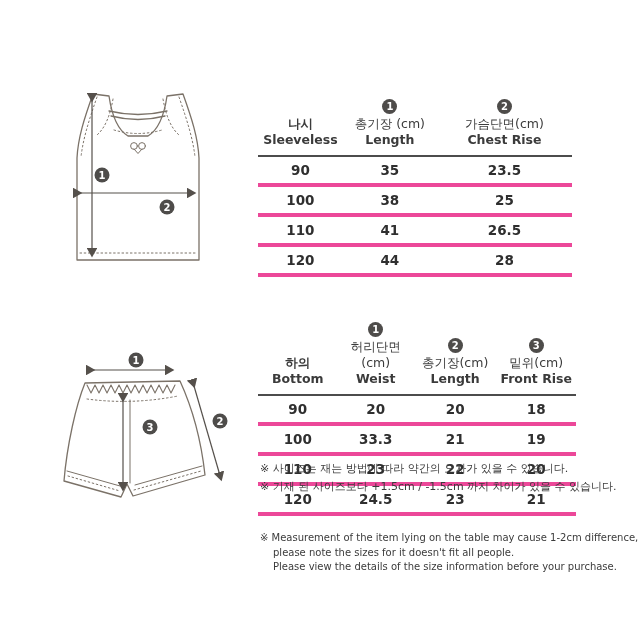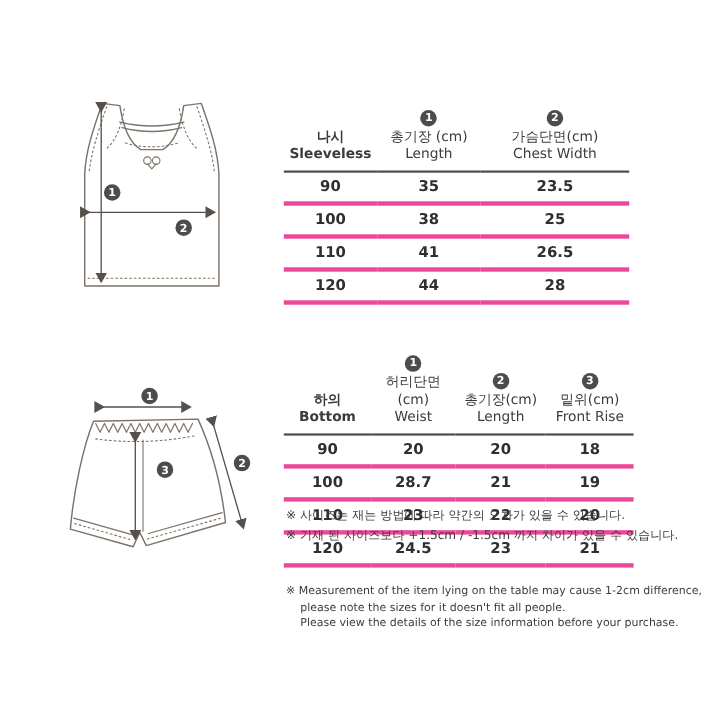--- a/index.html
+++ b/index.html
@@ -18,21 +18,21 @@
 
   .size-table thead th { vertical-align:bottom; font-weight:normal; padding:0 0 8px 0; border-bottom:2px solid #4c4c4c; }
   .th-badge { height:19px; }
   .badge {
     display:inline-block; width:15px; height:15px; border-radius:50%;
     background:#4e4c4a; color:#ffffff; font-size:10px; line-height:15px;
     font-weight:bold; text-align:center;
   }
   .badge.hide { visibility:hidden; }
   .th-ko { font-size:12.5px; margin-top:2px; line-height:16px; }
-  .th-en { font-size:12.5px; line-height:15px; }
+  .th-en { font-size:12.5px; line-height:15px;font-weight:bold; }
   th.first .th-ko, th.first .th-en { font-weight:bold; }
 
   .size-table tbody td {
     height:24px; border-bottom:4px solid #ec4899;
     font-size:13.5px; font-weight:bold; color:#2f2f2f;
   }
 
   .notes-ko { position:absolute; left:260px; top:460px; font-size:11px; line-height:17.5px; color:#3b3b3b; }
   .notes-en { position:absolute; left:260px; top:531px; font-size:10px; line-height:14.5px; color:#3b3b3b; }
   .notes-en .indent { padding-left:13px; }
@@ -94,21 +94,21 @@
             <div class="th-en">Sleeveless</div>
           </th>
           <th>
             <div class="th-badge"><span class="badge">1</span></div>
             <div class="th-ko">총기장 (cm)</div>
             <div class="th-en">Length</div>
           </th>
           <th>
             <div class="th-badge"><span class="badge">2</span></div>
             <div class="th-ko">가슴단면(cm)</div>
-            <div class="th-en">Chest Width</div>
+            <div class="th-en">Chest Rise</div>
           </th>
         </tr>
       </thead>
     <tbody>
         <tr>
           <td>90</td>
           <td>35</td>
           <td>23.5</td>
         </tr>
         <tr>
@@ -199,21 +199,21 @@
       </thead>
     <tbody>
         <tr>
           <td>90</td>
           <td>20</td>
           <td>20</td>
           <td>18</td>
         </tr>
         <tr>
           <td>100</td>
-          <td>28.7</td>
+          <td>33.3</td>
           <td>21</td>
           <td>19</td>
         </tr>
         <tr>
           <td>110</td>
           <td>23</td>
           <td>22</td>
           <td>20</td>
         </tr>
         <tr>

